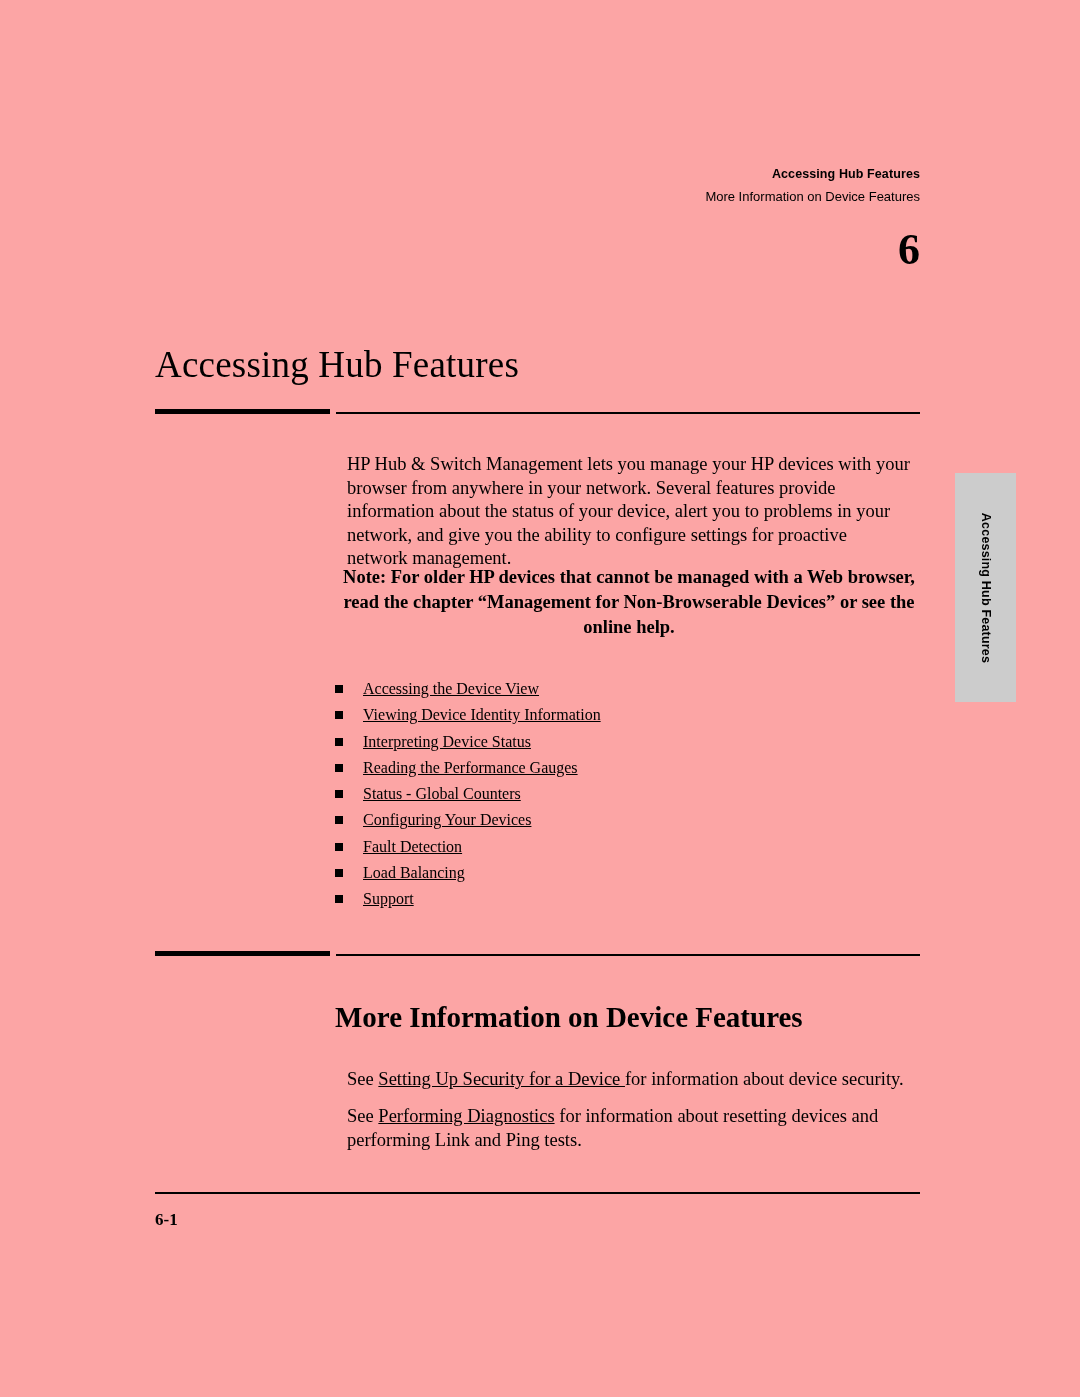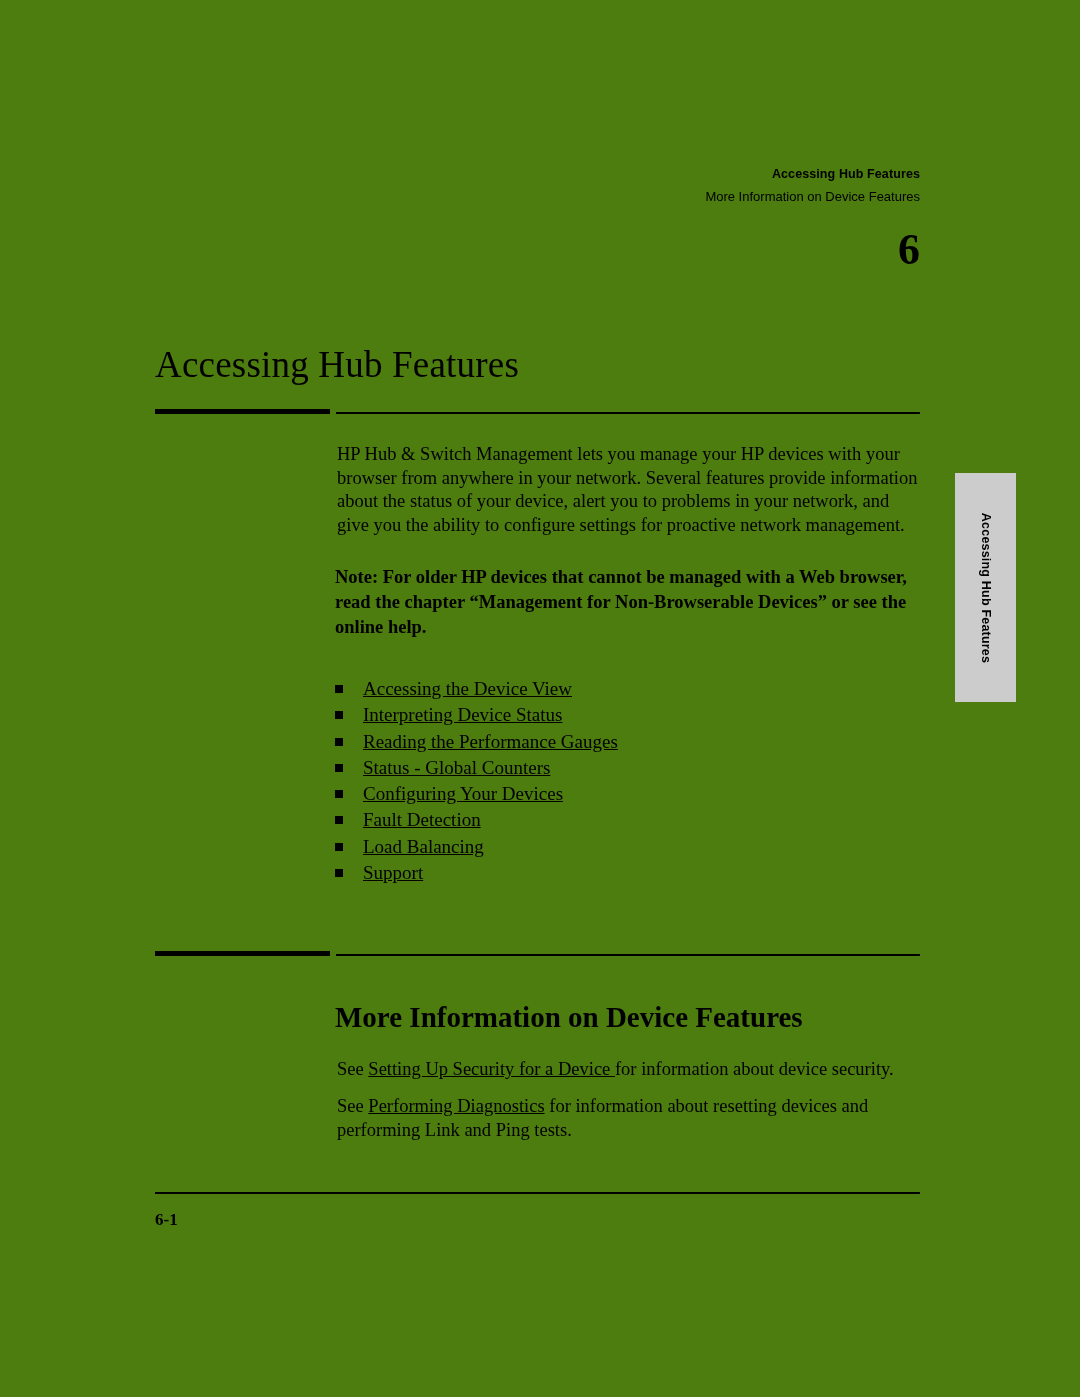--- a/index.html
+++ b/index.html
@@ -4,21 +4,21 @@
 <style>
   html, body {
     margin: 0;
     padding: 0;
     background: #ffffff;
   }
   .page {
     position: relative;
     width: 1080px;
     height: 1397px;
-    background: #4d7c0f;
+    background: #fca5a5;
     overflow: hidden;
     font-family: "Liberation Serif", serif;
     color: #000000;
   }
 
   
   .running-header {
     position: absolute;
     left: 155px;
     top: 168px;
@@ -89,41 +89,41 @@
     background: #000000;
   }
 
   
   .content {
     position: absolute;
     left: 335px;
     width: 588px;
   }
   p.body {
-    margin: 2px;
+    margin: 12px;
     font-size: 18.5px;
     line-height: 23.5px;
     text-align: left;
   }
   p.note {
     margin: 0;
     font-size: 18.5px;
     line-height: 25px;
     font-weight: bold;
   }
 
   
   ul.link-list {
     list-style: none;
     margin: 0;
     padding: 0;
   }
   ul.link-list li {
     position: relative;
-    font-size: 19px;
+    font-size: 16px;
     line-height: 26.3px;
     padding-left: 28px;
   }
   ul.link-list li .bullet {
     position: absolute;
     left: 0px;
     top: 9px;
     width: 8px;
     height: 8px;
     background: #000000;
@@ -204,30 +204,34 @@
 
   <div class="rule-group" style="top:409px;">
     <div class="rule-thick"></div>
     <div class="rule-thin"></div>
   </div>
 
   <div class="content" style="top:441px;">
     <p class="body">HP Hub &amp; Switch Management lets you manage your HP devices with your browser from anywhere in your network. Several features provide information about the status of your device, alert you to problems in your network, and give you the ability to configure settings for proactive network management.</p>
   </div>
 
-  <div class="content" style="top:565px;">
+  <div class="content" style="top:565px;text-align:center;">
     <p class="note">Note: For older HP devices that cannot be managed with a Web browser, read the chapter “Management for Non-Browserable Devices” or see the online help.</p>
   </div>
 
 
   <div class="content" style="top:676px;">
     <ul class="link-list">
       <li>
         <span class="bullet"></span>
         <a class="doclink">Accessing the Device View</a>
+      </li>
+      <li>
+        <span class="bullet"></span>
+        <a class="doclink">Viewing Device Identity Information</a>
       </li>
       <li>
         <span class="bullet"></span>
         <a class="doclink">Interpreting Device Status</a>
       </li>
       <li>
         <span class="bullet"></span>
         <a class="doclink">Reading the Performance Gauges</a>
       </li>
       <li>

